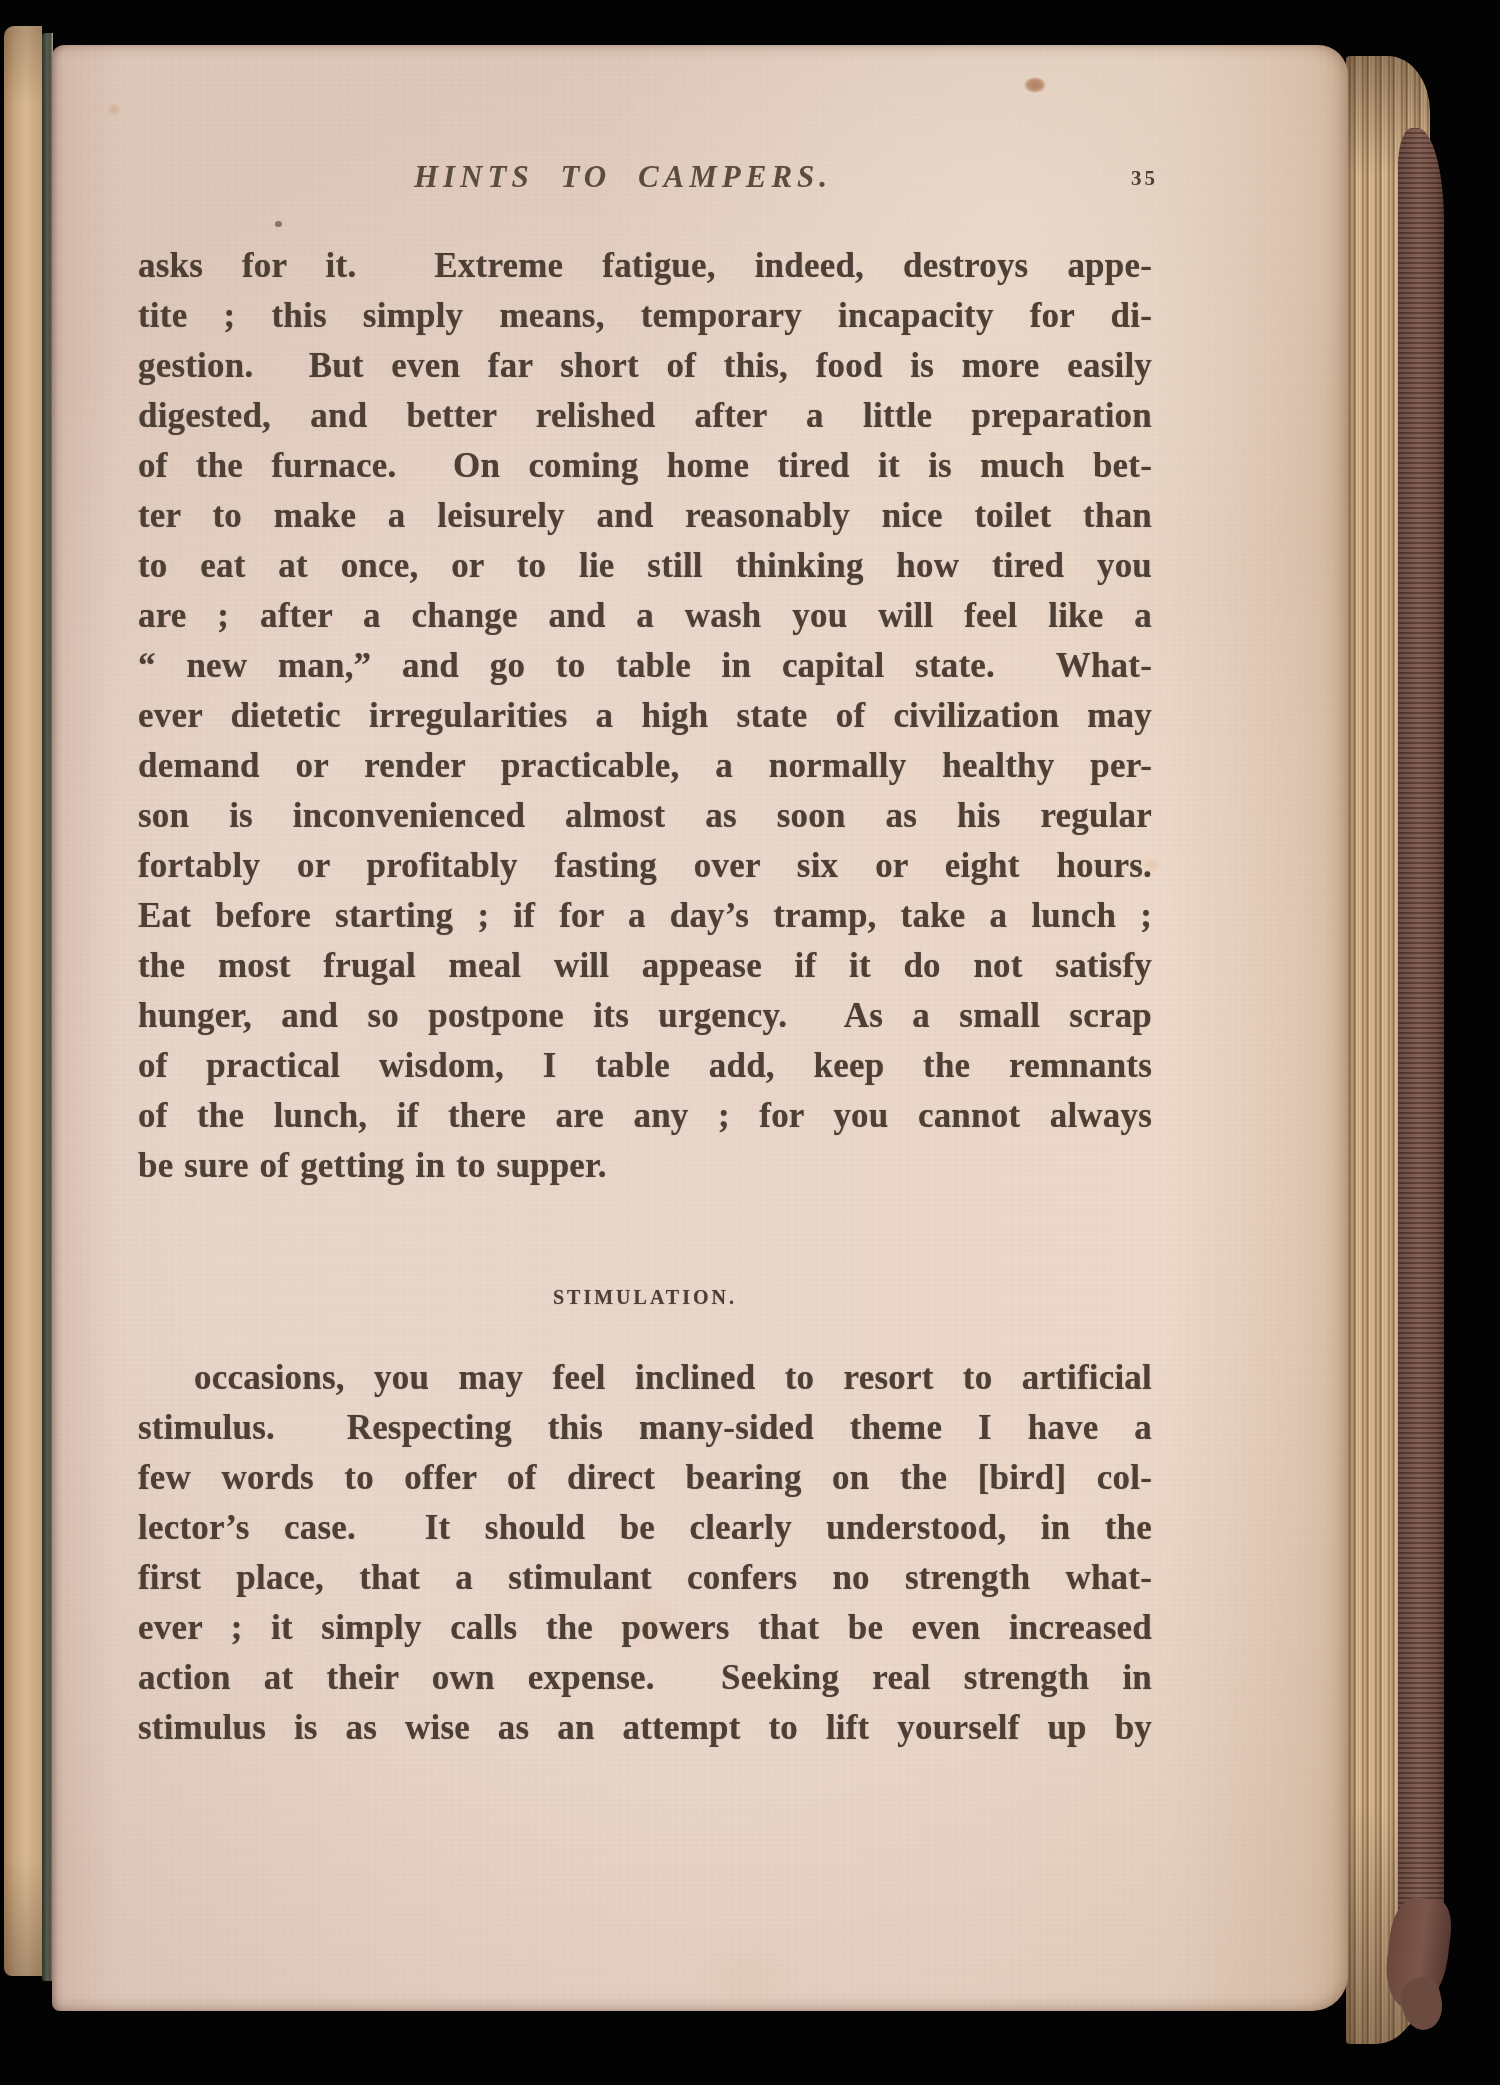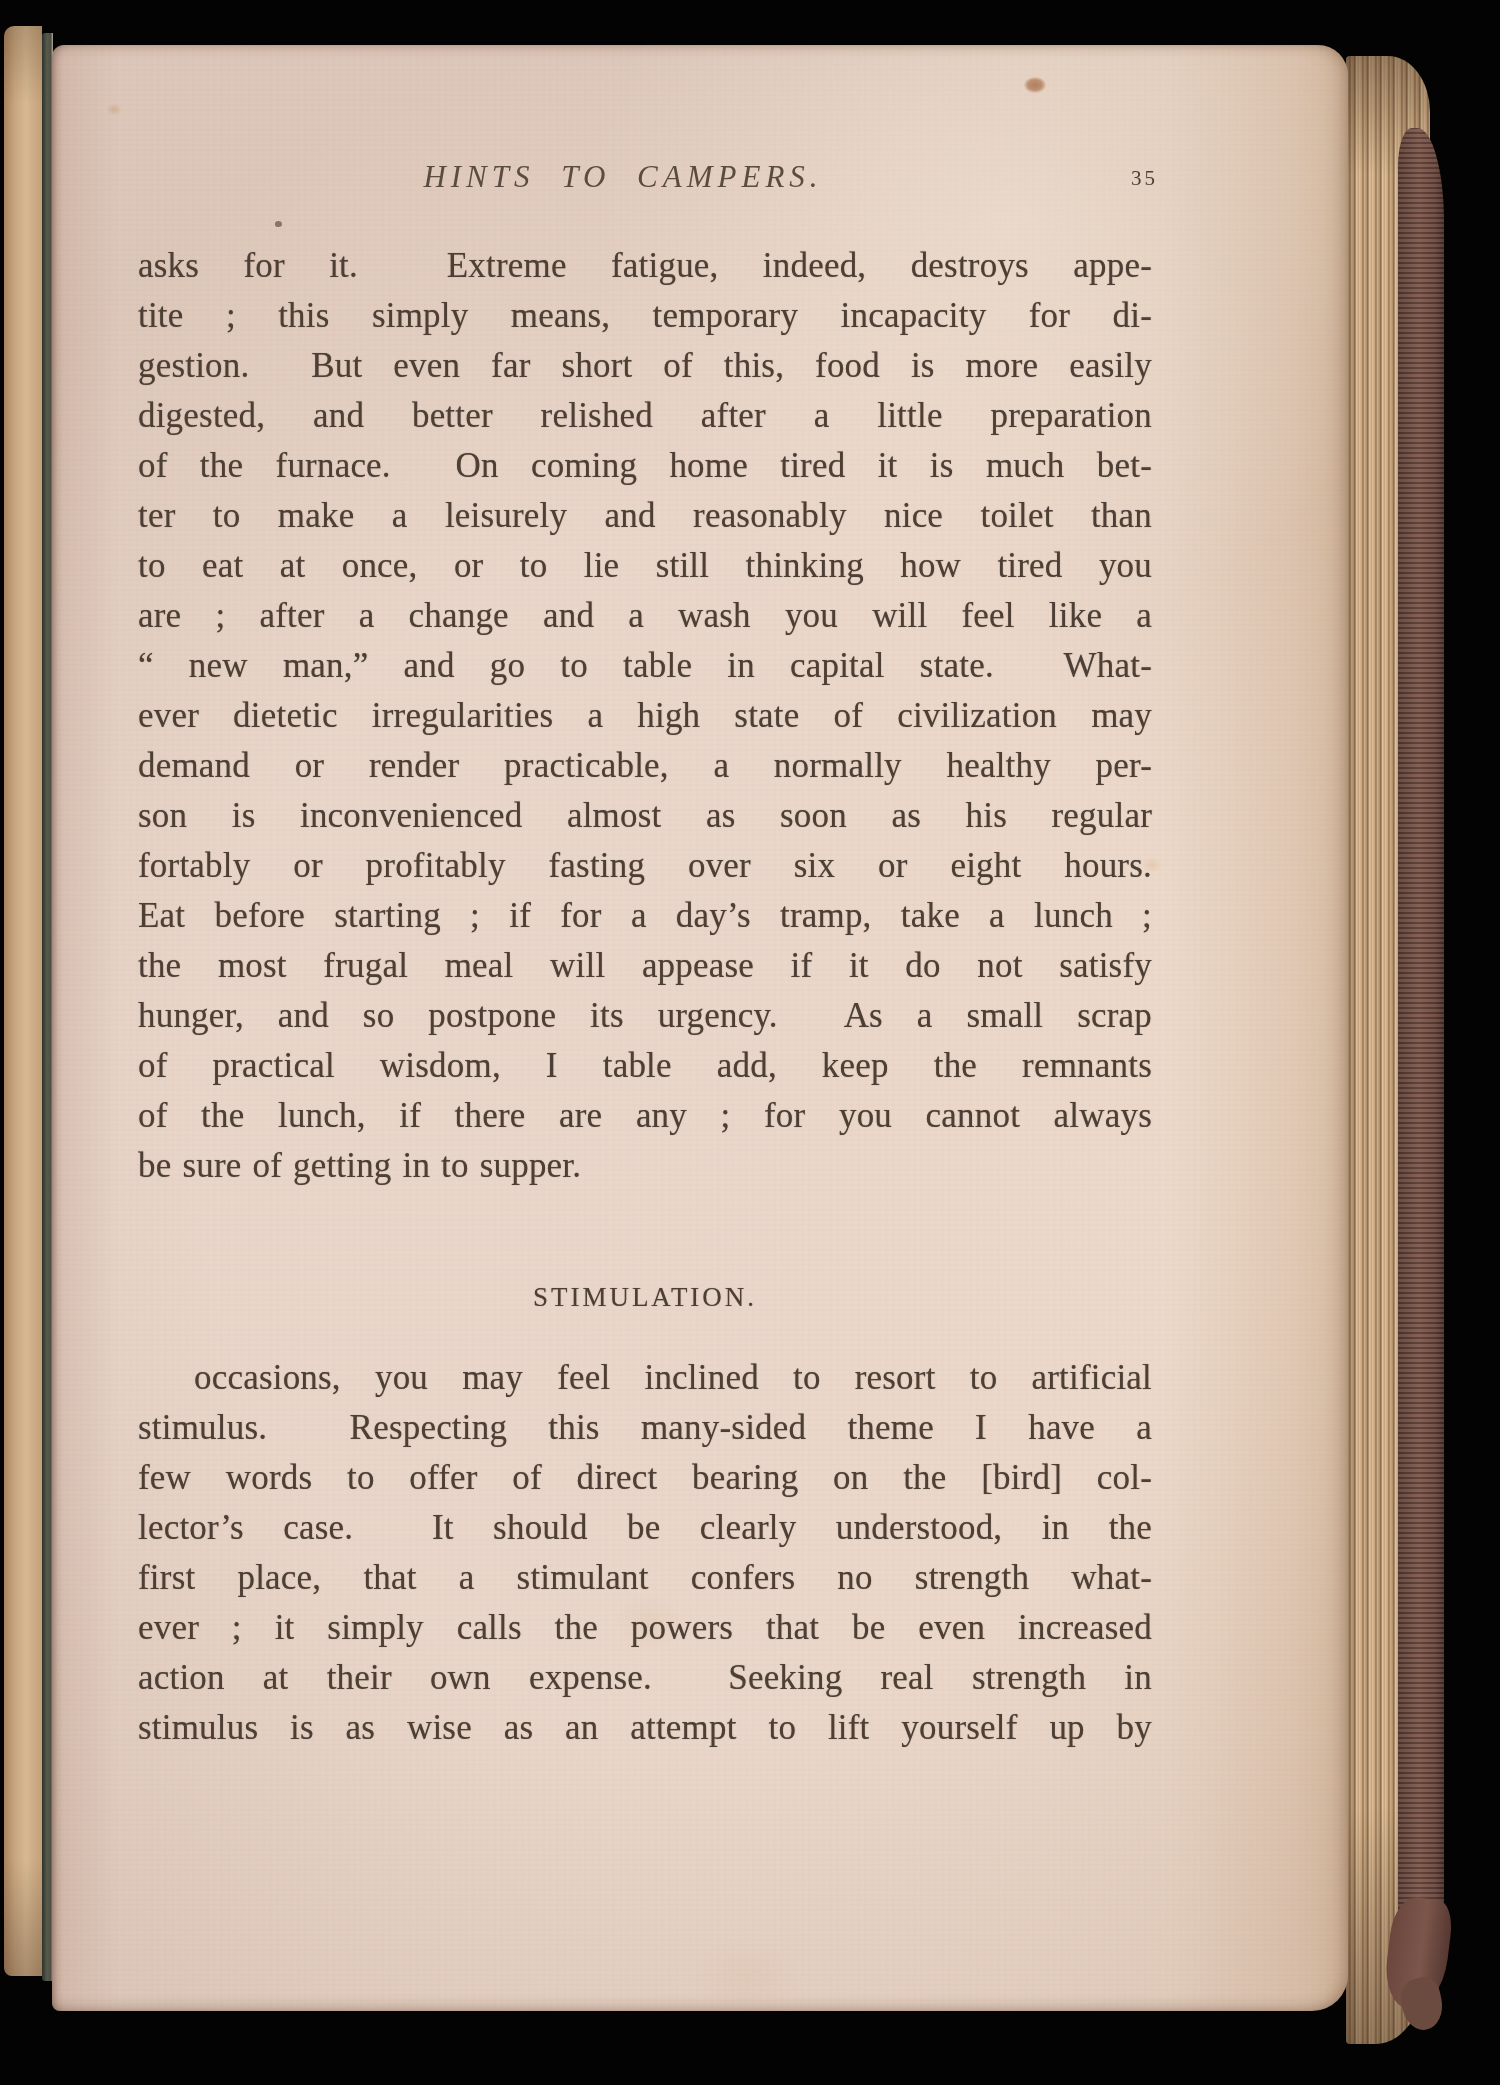--- a/index.html
+++ b/index.html
@@ -76,21 +76,21 @@
       #e9d5c9;
     border-radius: 12px 30px 36px 8px;
     box-shadow:
       inset 7px 0 9px -5px rgba(95,70,55,.55),
       inset -12px 0 20px -10px rgba(120,85,60,.5),
       inset 0 8px 12px -8px rgba(120,85,60,.35),
       inset 0 -10px 16px -10px rgba(110,75,55,.4);
   }
 
   
-  .content { position: absolute; left: 86px; top: 0; width: 1014px; height: 100%; }
+  .content { position: absolute; left: 86px; top: 0; width: 1014px; height: 100%; font-weight: bold; }
 
   .running-head {
     position: absolute; top: 112px; left: 0; width: 100%;
     height: 44px;
   }
   .running-title {
     display: block; text-align: center;
     font-style: italic; font-size: 31px; line-height: 40px;
     letter-spacing: 5px; word-spacing: 14px;
     color: #5b4c41;
@@ -109,21 +109,21 @@
     text-align: justify; text-align-last: justify;
     white-space: normal;
     text-shadow: 0 0 1px rgba(77,63,53,.55);
   }
   .para.ends .tline.last { text-align-last: left; }
   .para.indent-first .tline:first-child { text-indent: 56px; }
 
   .section-heading {
     margin-top: 89px; margin-bottom: 39px;
     text-align: center;
-    font-size: 27px; line-height: 34px; letter-spacing: 3px;
+    font-size: 20px; line-height: 34px; letter-spacing: 3px;
     color: #4d3f35;
     text-shadow: 0 0 1px rgba(77,63,53,.5);
   }
 
   
   .stain { position: absolute; pointer-events: none; }
   .stain-rust {
     left: 972px; top: 32px; width: 22px; height: 16px; opacity: .62;
     background: radial-gradient(ellipse at 50% 50%, #8e4f28 0%, #a5673f 45%, rgba(165,103,63,0) 75%);
     border-radius: 50%;

